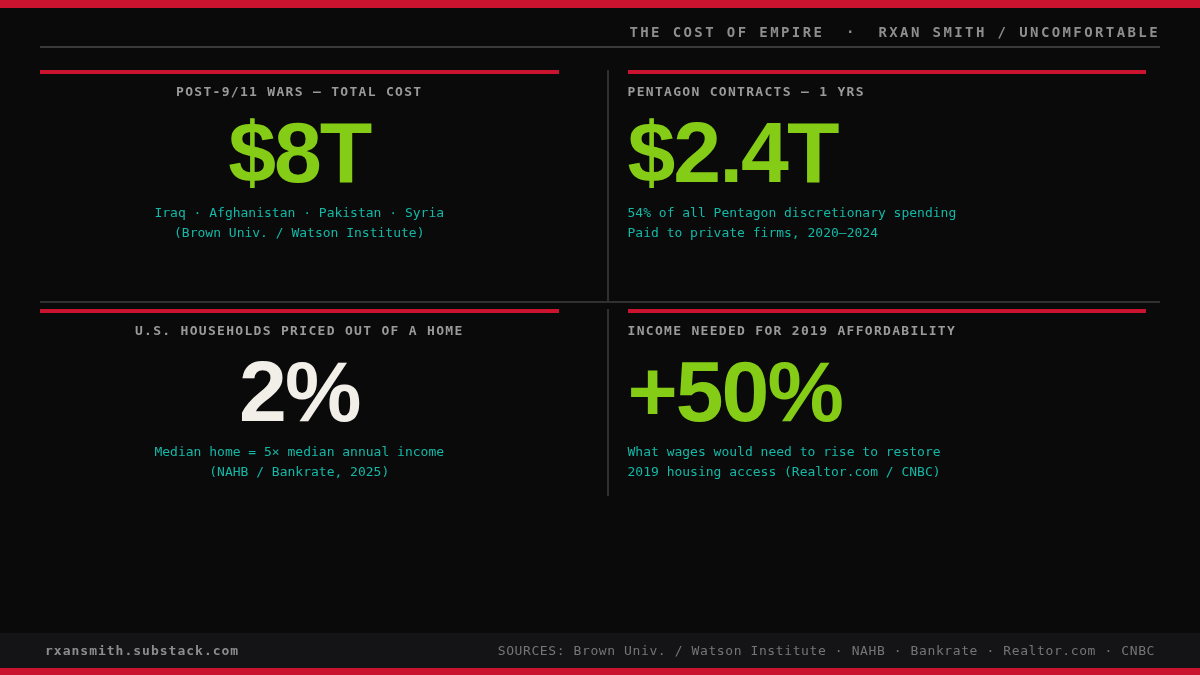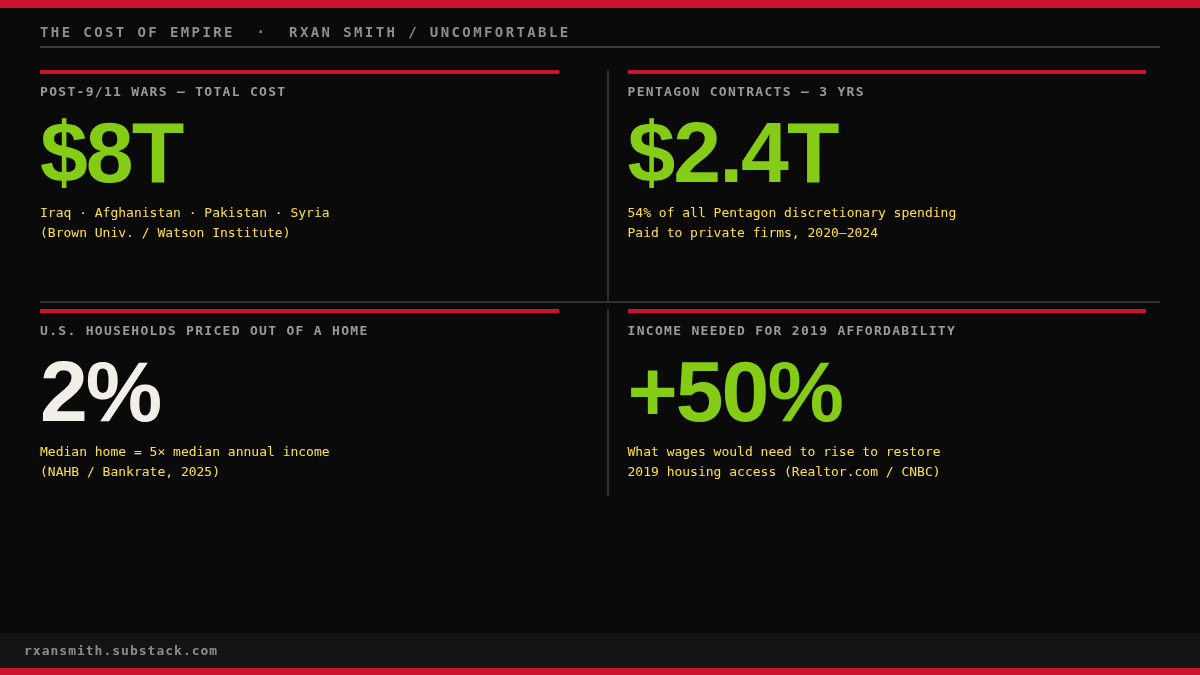--- a/index.html
+++ b/index.html
@@ -11,21 +11,21 @@
     height: 675px;
     background: #0A0A0B;
     overflow: hidden;
     font-family: "DejaVu Sans Mono", "Liberation Mono", monospace;
   }
 
   .bar { width: 100%; background: #C9132F; }
   .bar.top { height: 8px; }
   .bar.bottom { position: absolute; left: 0; bottom: 0; height: 7px; }
 
-  header { margin: 16px 40px 0 40px; }
+  header { margin: 16px 40px 0 40px; text-align: right; }
 
   .kicker {
     font-size: 14px;
     font-weight: bold;
     letter-spacing: 2.4px;
     color: #8E8E8E;
     white-space: pre;
   }
 
   .title {
@@ -46,21 +46,21 @@
   .title .t2 { color: #C9132F; }
 
   .rule {
     margin: 6px 40px 0 40px;
     border-top: 2px solid #3A3A3A;
   }
 
   .grid { margin: 0 40px; }
   .row { display: flex; }
   .cell { flex: 1 1 0; min-width: 0; }
-  .cell.left  { padding-right: 48px; }
+  .cell.left  { padding-right: 48px; text-align: center; }
   .cell.right { border-left: 2px solid #303030; padding-left: 19px; padding-right: 14px; }
 
   .row1 .cell { margin-top: 22px; padding-bottom: 58px; }
   .row2 .cell { margin-top: 6px;  padding-bottom: 14px; }
 
   .row-divider { border-top: 2px solid #303030; }
 
   .accent { height: 4px; background: #C9132F; }
 
   .stat-label {
@@ -81,33 +81,33 @@
     letter-spacing: -2px;
     white-space: nowrap;
   }
   .val-red   { color: #84cc16; }
   .val-white { color: #F2EFE8; }
 
   .cap { margin-top: 8px; }
   .cap-line {
     font-size: 13px;
     line-height: 20px;
-    color: #fde047;
+    color: #14b8a6;
     white-space: nowrap;
   }
 
   .footer {
     position: absolute;
     left: 0; right: 0; bottom: 7px;
     height: 35px;
     background: #141416;
     display: flex;
     align-items: center;
     justify-content: space-between;
-    padding: 0 24px;
+    padding: 0 45px;
   }
   .footer-site {
     font-size: 13px;
     font-weight: bold;
     letter-spacing: 1px;
     color: #8C8C8C;
   }
   .footer-sources {
     font-size: 13px;
     letter-spacing: 0.6px;
@@ -135,21 +135,21 @@
         <div class="accent"></div>
         <div class="stat-label">POST-9/11 WARS — TOTAL COST</div>
         <div class="stat-value val-red">$8T</div>
         <div class="cap">
           <div class="cap-line">Iraq · Afghanistan · Pakistan · Syria</div>
           <div class="cap-line">(Brown Univ. / Watson Institute)</div>
         </div>
       </section>
       <section class="cell right">
         <div class="accent"></div>
-        <div class="stat-label">PENTAGON CONTRACTS — 3 YRS</div>
+        <div class="stat-label">PENTAGON CONTRACTS — 1 YRS</div>
         <div class="stat-value val-red">$2.4T</div>
         <div class="cap">
           <div class="cap-line">54% of all Pentagon discretionary spending</div>
           <div class="cap-line">Paid to private firms, 2020–2024</div>
         </div>
       </section>
     </div>
 
     <div class="row-divider"></div>
 
@@ -171,17 +171,18 @@
           <div class="cap-line">What wages would need to rise to restore</div>
           <div class="cap-line">2019 housing access (Realtor.com / CNBC)</div>
         </div>
       </section>
     </div>
 
   </main>
 
   <div class="footer">
     <div class="footer-site">rxansmith.substack.com</div>
+    <div class="footer-sources">SOURCES: Brown Univ. / Watson Institute · NAHB · Bankrate · Realtor.com · CNBC</div>
   </div>
 
   <div class="bar bottom"></div>
 
 </div>
 
 </body></html>

